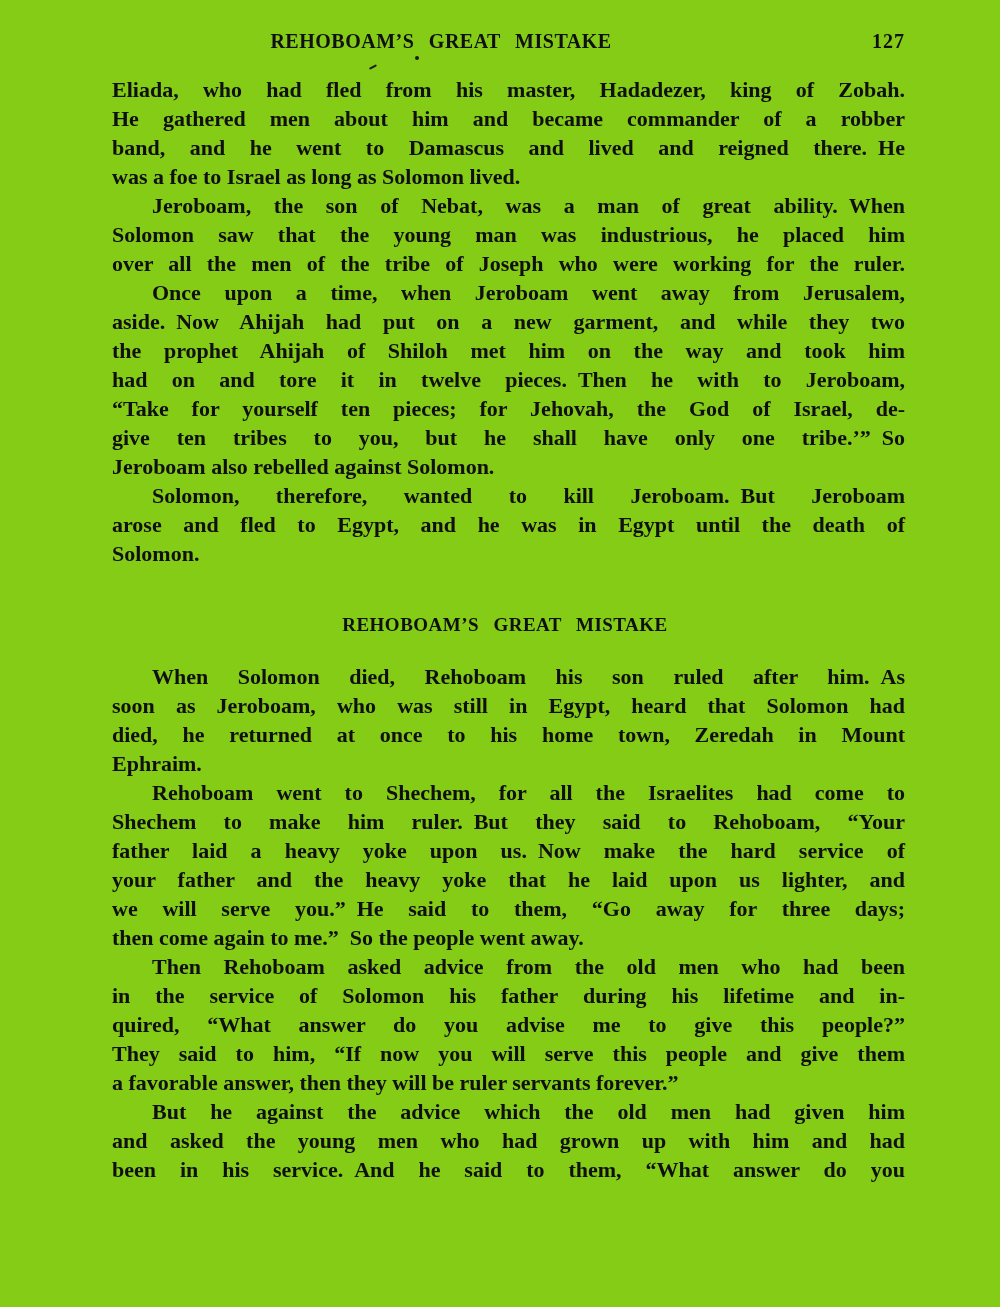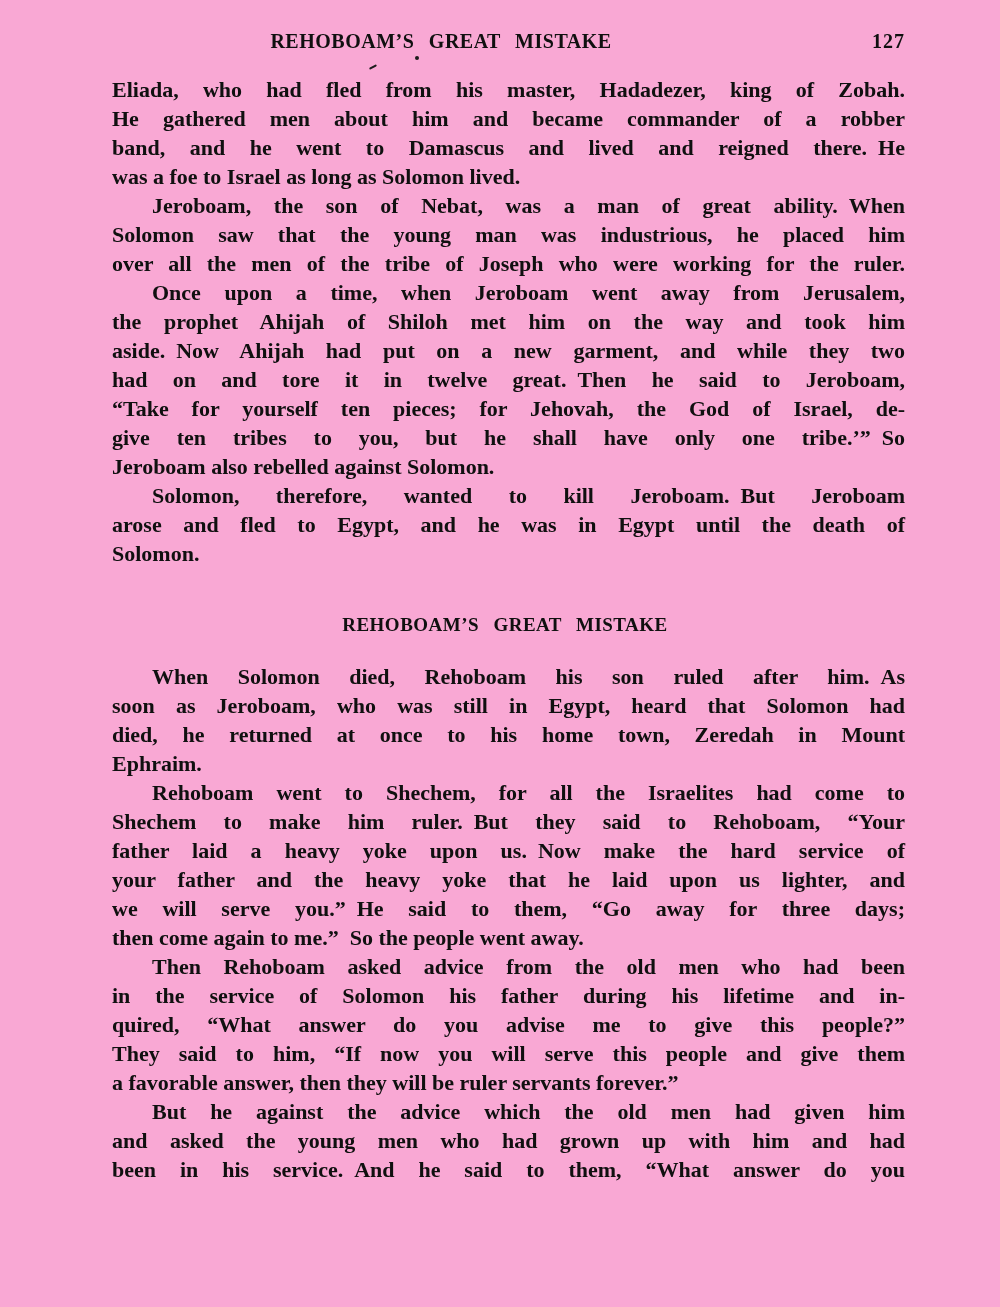--- a/index.html
+++ b/index.html
@@ -12,21 +12,21 @@
     height: 1307px;
     position: relative;
     overflow: hidden;
     font-family: "Liberation Serif", "DejaVu Serif", serif;
     color: #101010;
     -webkit-font-smoothing: antialiased;
   }
   .page {
     position: absolute;
     inset: 0;
-    background: #f9a8d4;
+    background: #84cc16;
   }
   
   .running-header {
     position: absolute;
     top: 30px;
     left: 105px;
     width: 800px;
     height: 28px;
   }
   .rh-title {
@@ -122,23 +122,23 @@
         <span class="line j">band, and he went to Damascus and lived and reigned there. He</span>
         <span class="line">was a foe to Israel as long as Solomon lived.</span>
       </p>
       <p class="para indent">
         <span class="line j">Jeroboam, the son of Nebat, was a man of great ability. When</span>
         <span class="line j">Solomon saw that the young man was industrious, he placed him</span>
         <span class="line j">over all the men of the tribe of Joseph who were working for the ruler.</span>
       </p>
       <p class="para indent">
         <span class="line j">Once upon a time, when Jeroboam went away from Jerusalem,</span>
+        <span class="line j">aside. Now Ahijah had put on a new garment, and while they two</span>
         <span class="line j">the prophet Ahijah of Shiloh met him on the way and took him</span>
-        <span class="line j">aside. Now Ahijah had put on a new garment, and while they two</span>
-        <span class="line j">had on and tore it in twelve great. Then he said to Jeroboam,</span>
+        <span class="line j">had on and tore it in twelve pieces. Then he with to Jeroboam,</span>
         <span class="line j">“Take for yourself ten pieces; for Jehovah, the God of Israel, de-</span>
         <span class="line j">give ten tribes to you, but he shall have only one tribe.’” So</span>
         <span class="line">Jeroboam also rebelled against Solomon.</span>
       </p>
       <p class="para indent">
         <span class="line j">Solomon, therefore, wanted to kill Jeroboam. But Jeroboam</span>
         <span class="line j">arose and fled to Egypt, and he was in Egypt until the death of</span>
         <span class="line">Solomon.</span>
       </p>
       <h2 class="section-heading">REHOBOAM’S GREAT MISTAKE</h2>

